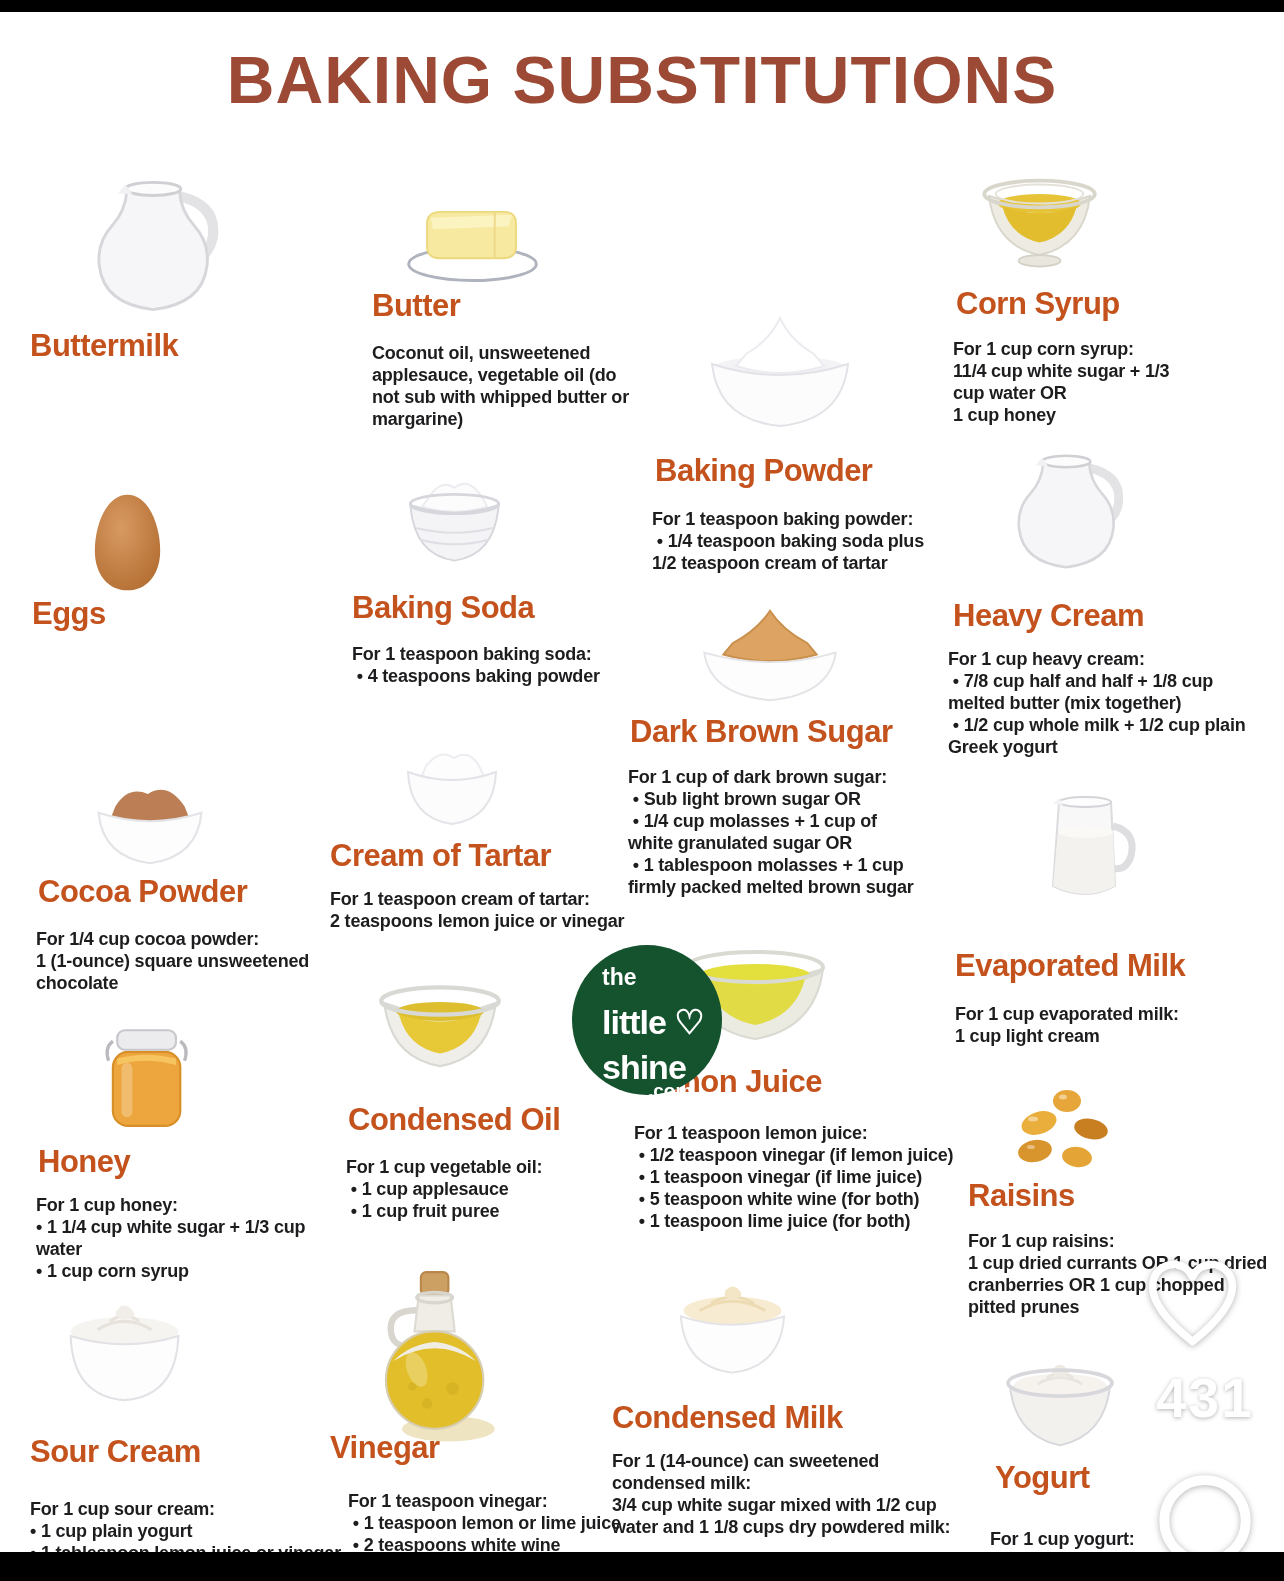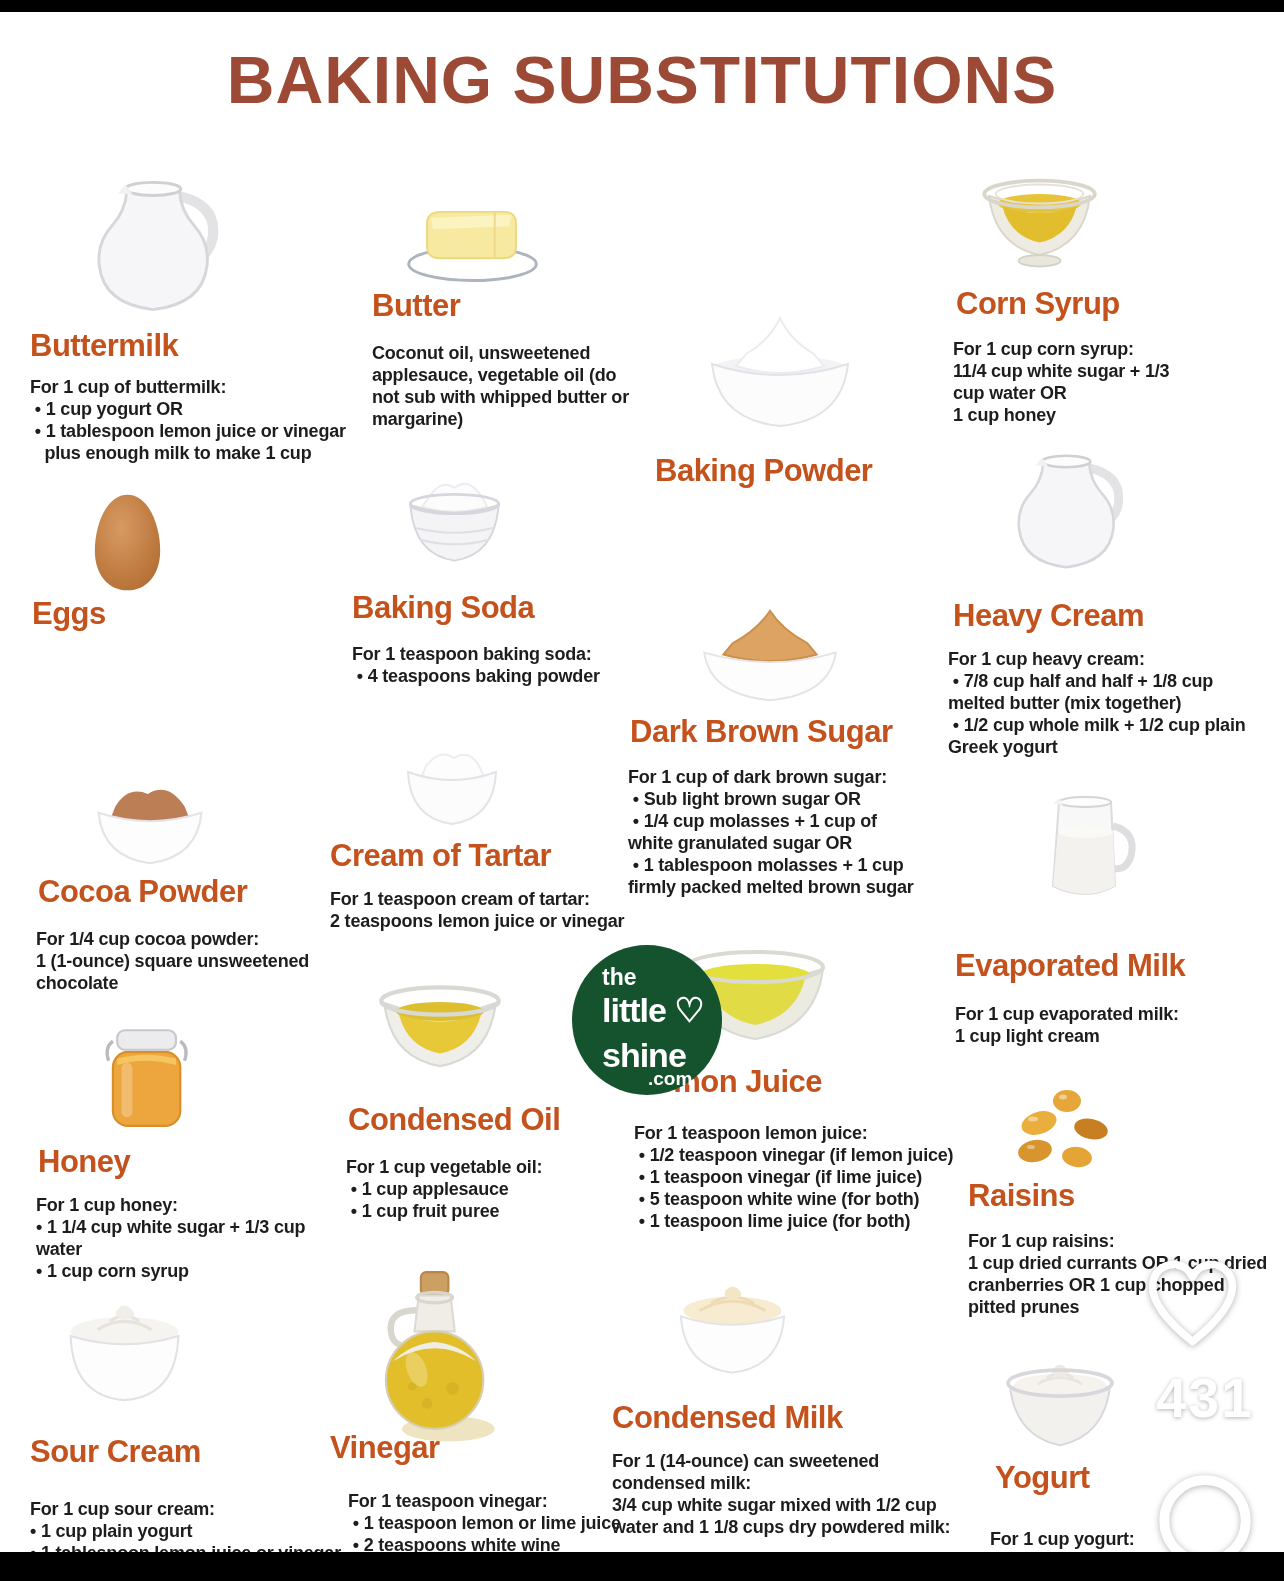--- a/index.html
+++ b/index.html
@@ -11,21 +11,21 @@
   .hd{position:absolute;margin:0;font-size:31px;font-weight:700;color:#c4521d;
       letter-spacing:-0.5px;white-space:nowrap;z-index:5}
   .body{position:absolute;font-size:18px;font-weight:700;color:#1d1d1f;
         letter-spacing:-0.2px;line-height:22px;z-index:5}
   .tl{white-space:pre-wrap}
   .img{position:absolute;z-index:2}
   .img svg{width:100%;height:100%;display:block}
   .wm{position:absolute;left:572px;top:945px;width:150px;height:150px;border-radius:50%;
       background:#14532d;color:#fff;z-index:20}
   .wm .t1{font-size:23px;font-weight:700;margin:20px 0 0 30px;line-height:24px}
-  .wm .t2{font-size:34px;font-weight:700;margin:4px 0 0 30px;line-height:34px;letter-spacing:-1px}
+  .wm .t2{font-size:34px;font-weight:700;margin:16px 0 0 30px;line-height:34px;letter-spacing:-1px}
   .wm .t3{font-size:34px;font-weight:700;margin:10px 0 0 30px;line-height:36px;letter-spacing:-1px}
   .wm .t4{font-size:19px;font-weight:700;margin:-4px 0 0 76px;line-height:20px}
   .ol-num{position:absolute;left:1156px;top:1366px;color:#fff;font-weight:700;font-size:55px;
           letter-spacing:2px;text-shadow:0 1px 4px rgba(0,0,0,.30);z-index:30}
   .ol-ic{position:absolute;z-index:30;filter:drop-shadow(0 1px 3px rgba(0,0,0,.30))}
 </style>
 </head>
 <body>
 
 <div class="canvas">
@@ -37,26 +37,20 @@
 
   <div class="img" style="left:75px;top:170px;width:165px;height:160px">
     <svg viewBox="0 0 110 110">
       <path d="M70 18 Q96 24 93 46 Q90 62 74 62" fill="none" stroke="#e3e3e6" stroke-width="7"></path>
       <path d="M34 14 Q33 28 24 38 Q13 50 15 66 Q18 92 52 96 Q86 92 89 66 Q91 50 80 38 Q71 28 70 14 Z" fill="#f6f6f8" stroke="#d7d7db" stroke-width="2"></path>
       <ellipse cx="52" cy="13" rx="19" ry="4.5" fill="#fcfcfd" stroke="#cfcfd4" stroke-width="2"></ellipse>
       <path d="M33 10 L28 16 L38 17 Z" fill="#f1f1f3"></path>
     </svg>
   </div>
   <h2 class="hd" style="left:30px;top:328px">Buttermilk</h2>
-  <div class="body" style="left:30px;top:376px;width:330px">
-      <div class="tl">For 1 cup of buttermilk:</div>
-      <div class="tl"> • 1 cup yogurt OR</div>
-      <div class="tl"> • 1 tablespoon lemon juice or vinegar</div>
-      <div class="tl">   plus enough milk to make 1 cup</div>
-    </div>
 
   <div class="img" style="left:85px;top:490px;width:85px;height:105px">
     <svg viewBox="0 0 70 90">
       <defs>
           <radialGradient id="eggGrad" cx="40%" cy="35%" r="80%">
         <stop offset="0%" stop-color="#d89a62"></stop>
             <stop offset="100%" stop-color="#b06a2e"></stop>
       </radialGradient>
         </defs>
       <path d="M35 4 C53 4 63 30 63 52 C63 73 51 86 35 86 C19 86 7 73 7 52 C7 30 17 4 35 4 Z" fill="url(#eggGrad)"></path>
@@ -192,20 +186,25 @@
     </div>
 
   <div class="img" style="left:690px;top:310px;width:180px;height:135px">
     <svg viewBox="0 0 180 135">
       <ellipse cx="90" cy="58" rx="66" ry="12" fill="#f3f3f6"></ellipse>
       <path d="M90 8 Q100 30 124 44 L134 56 Q90 70 46 56 L56 44 Q80 30 90 8 Z" fill="#ffffff" stroke="#ececf0" stroke-width="2"></path>
       <path d="M22 54 Q28 110 90 116 Q152 110 158 54 Q90 76 22 54 Z" fill="#fcfcfd" stroke="#e2e2e7" stroke-width="2"></path>
     </svg>
   </div>
   <h2 class="hd" style="left:655px;top:453px">Baking Powder</h2>
+  <div class="body" style="left:652px;top:508px;width:310px">
+      <div class="tl">For 1 teaspoon baking powder:</div>
+      <div class="tl"> • 1/4 teaspoon baking soda plus</div>
+      <div class="tl">1/2 teaspoon cream of tartar</div>
+    </div>
 
   <div class="img" style="left:675px;top:605px;width:190px;height:100px">
     <svg viewBox="0 0 190 105">
       <path d="M95 6 Q108 26 134 40 L144 52 Q95 66 46 52 L56 40 Q82 26 95 6 Z" fill="#dca362" stroke="#c98f4c" stroke-width="2"></path>
       <path d="M26 50 Q32 94 95 100 Q158 94 164 50 Q95 70 26 50 Z" fill="#fdfdfe" stroke="#e4e4e8" stroke-width="2"></path>
     </svg>
   </div>
   <h2 class="hd" style="left:630px;top:714px">Dark Brown Sugar</h2>
   <div class="body" style="left:628px;top:766px;width:330px">
       <div class="tl">For 1 cup of dark brown sugar:</div>

